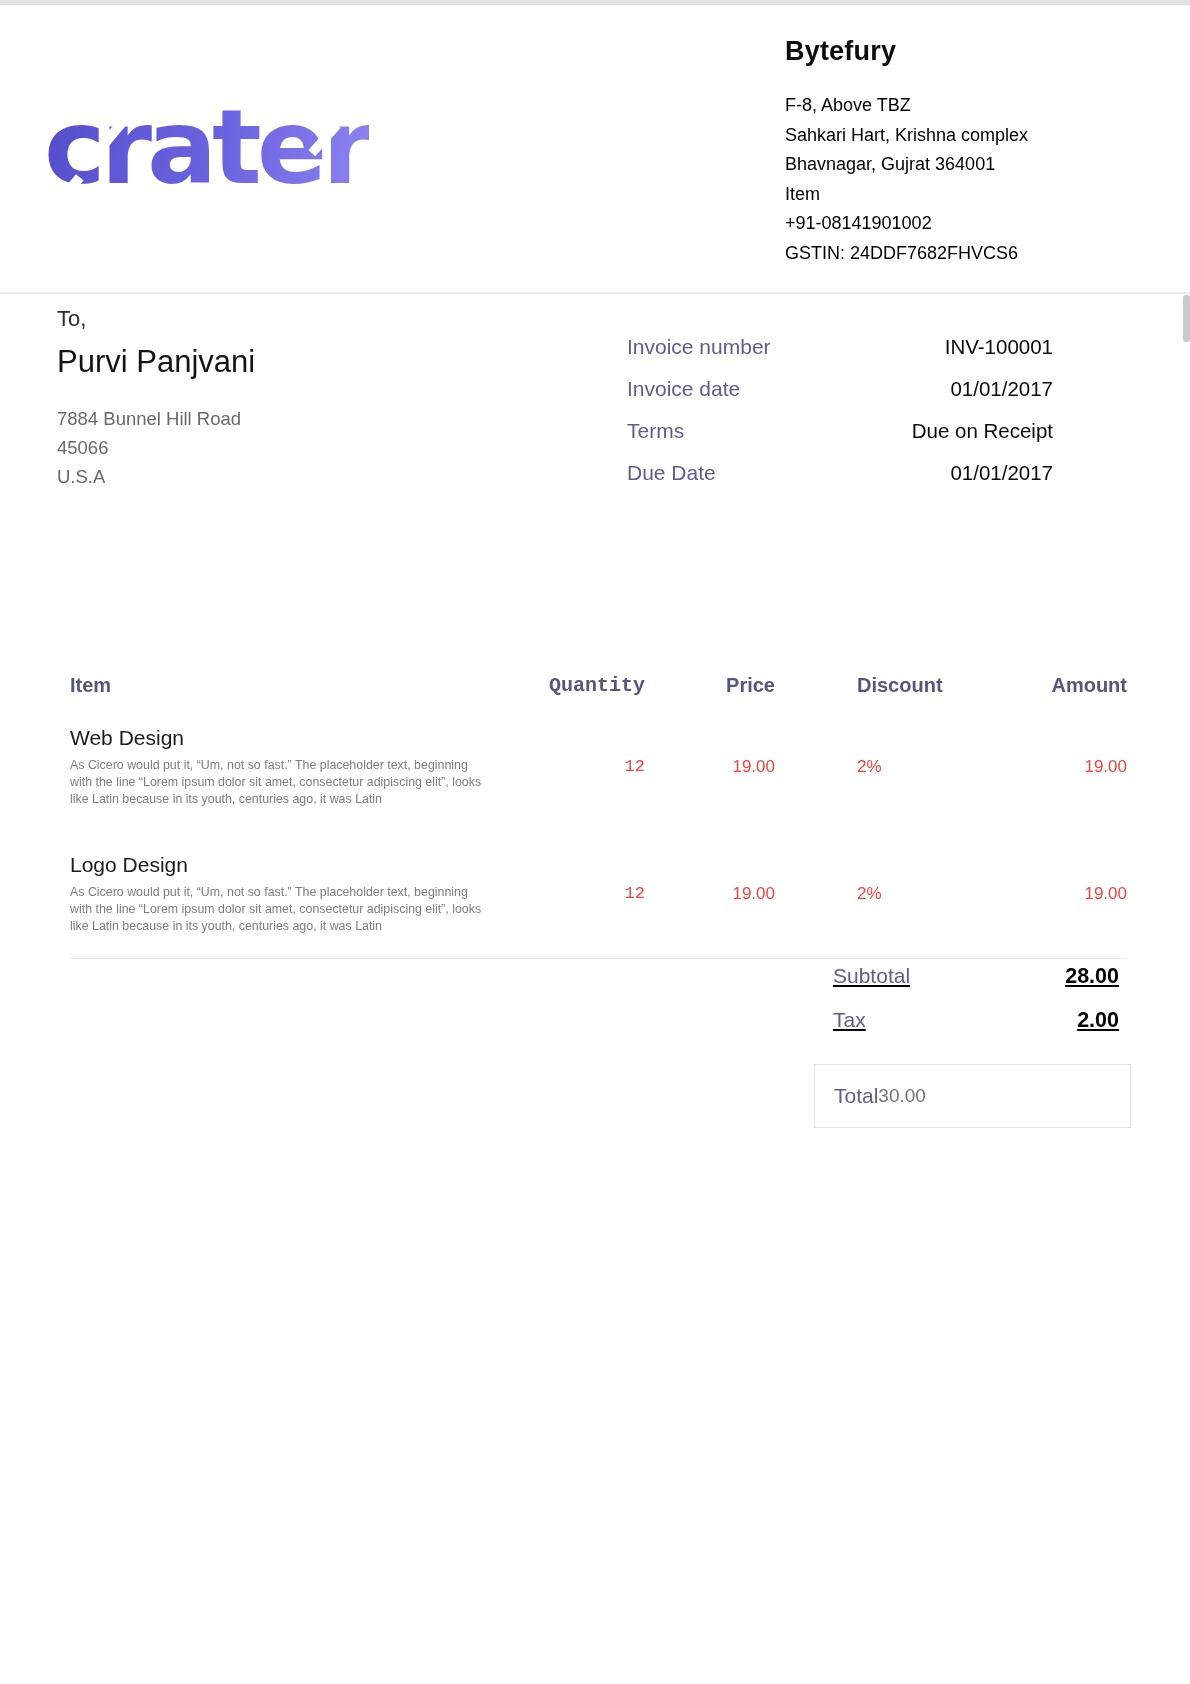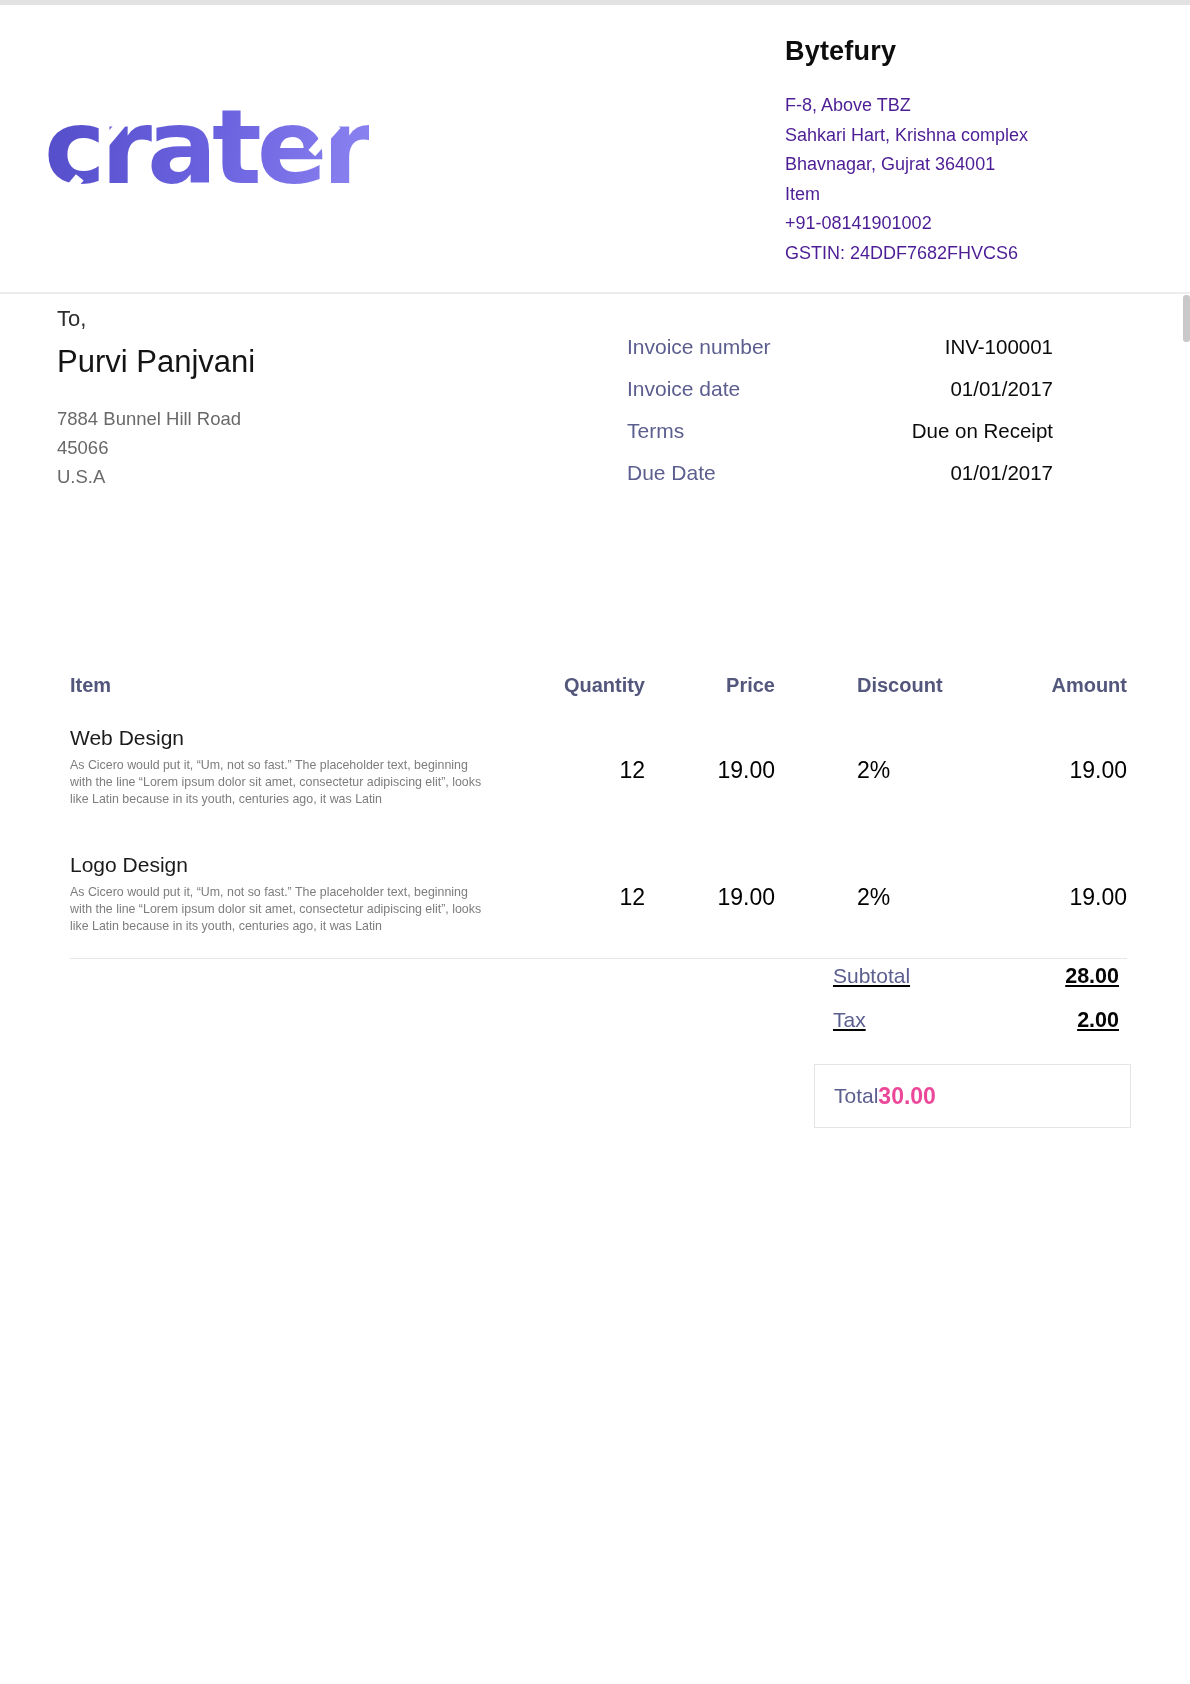--- a/index.html
+++ b/index.html
@@ -32,21 +32,21 @@
     background:#ffffff; transform:rotate(40deg); z-index:2;
   }
   .logo-text::after {
     content:""; position:absolute; right:40px; top:48px; width:9px; height:38px;
     background:#ffffff; transform:rotate(42deg); z-index:2;
   }
 
   .company { position:absolute; left:785px; top:36px; width:380px; }
   .company-name { font-size:27px; font-weight:800; color:#0d0d0d; letter-spacing:0.2px; }
   .company-address { margin-top:24px; }
-  .addr-line { font-size:18px; color:#4c1d95; line-height:29.5px; }
+  .addr-line { font-size:18px; color:#000000; line-height:29.5px; }
 
   .separator { position:absolute; left:0; top:292px; width:100%; height:2px; background:#ededed; }
   .scrollbar-thumb { position:absolute; right:0; top:295px; width:7px; height:47px; background:#c9c9c9; border-radius:3px; }
 
   
   .bill-to { position:absolute; left:57px; top:306px; width:420px; }
   .to-label { font-size:22px; color:#2d2d2d; }
   .customer-name { margin-top:12px; font-size:31px; font-weight:500; color:#141414; }
   .customer-address { margin-top:24px; }
   .bill-to .addr-line { font-size:18.5px; color:#696969; line-height:29px; }
@@ -54,45 +54,45 @@
   
   .meta { position:absolute; left:627px; top:333px; width:426px; }
   .meta-row { display:flex; justify-content:space-between; align-items:baseline; margin-bottom:15px;gap:14px; }
   .meta-label { font-size:21px; color:#5b5e8e; line-height:27px; }
   .meta-value { font-size:20.5px; color:#0b0b0c; font-weight:500; line-height:27px; }
 
   
   .items { position:absolute; left:70px; top:650px; width:1057px;margin-top:24px; }
   .trow { display:flex; align-items:flex-start; }
   .c-item { width:430px; }
-  .c-qty  { width:145px; text-align:right; }
+  .c-qty  { width:145px; text-align:right;font-family:Liberation Mono, monospace; }
   .c-price{ width:130px; text-align:right; }
   .c-disc { width:200px; text-align:left; padding-left:82px; }
   .c-amt  { flex:1; text-align:right; }
   .thead { margin-bottom:27px; }
   .thead > div { font-size:20px; font-weight:bold; color:#54577c; }
   .item-row { margin-bottom:43px; }
   .item-name { font-size:21px; color:#1b1b1b; line-height:28px; }
   .item-desc { margin-top:5px; font-size:12.4px; color:#7d7d7d; line-height:17px; max-width:418px; }
-  .item-row .num { font-size:23px; color:#000000; padding-top:33px; }
+  .item-row .num { font-size:17px; color:#ef4444; padding-top:33px; }
   .tdivider { width:100%; height:1px; background:#e7e7e7; margin-top:-20px; }
 
   
   .totals { position:absolute; left:814px; top:940px; width:317px; }
   .totals-row { display:flex; justify-content:space-between; align-items:baseline; padding:0 12px 0 19px; margin-bottom:16px;text-decoration:underline; }
   .totals-row:first-child { margin-top:22px; }
   .totals-label { font-size:21px; color:#5b5e8e; line-height:27px; }
   .totals-value { font-size:21.5px; color:#050505; font-weight:600; line-height:27px; }
   .total-box {
     margin-top:30px; border:1px solid #e4e4e4; background:#ffffff;
     display:flex; align-items:center;
     padding:17px 16px 17px 19px; height:64px;
   }
   .total-label { font-size:21px; color:#5b5e8e; }
-  .total-value { font-size:23px; color:#ec4899; font-weight:700; }
+  .total-value { font-size:19px; color:#737373; font-weight:400; }
 </style>
 </head>
 <body>
 
 <div class="page">
   <div class="top-strip"></div>
 
   <div class="logo">
     <span class="logo-text">crater</span>
   </div>

